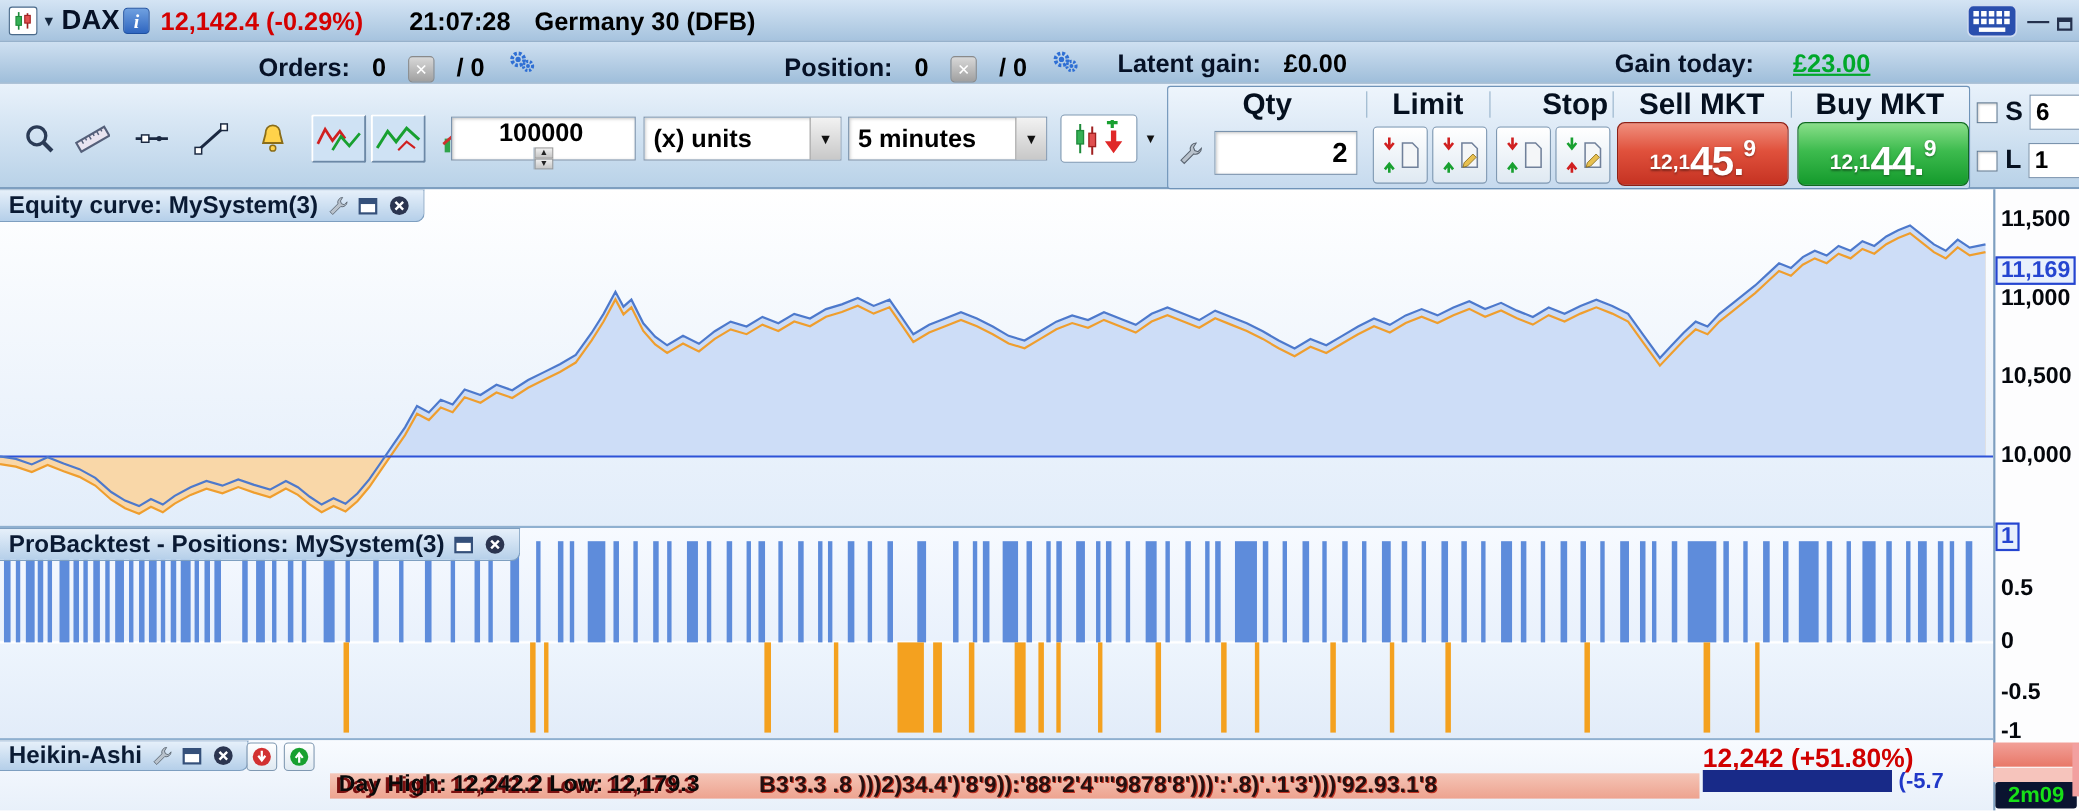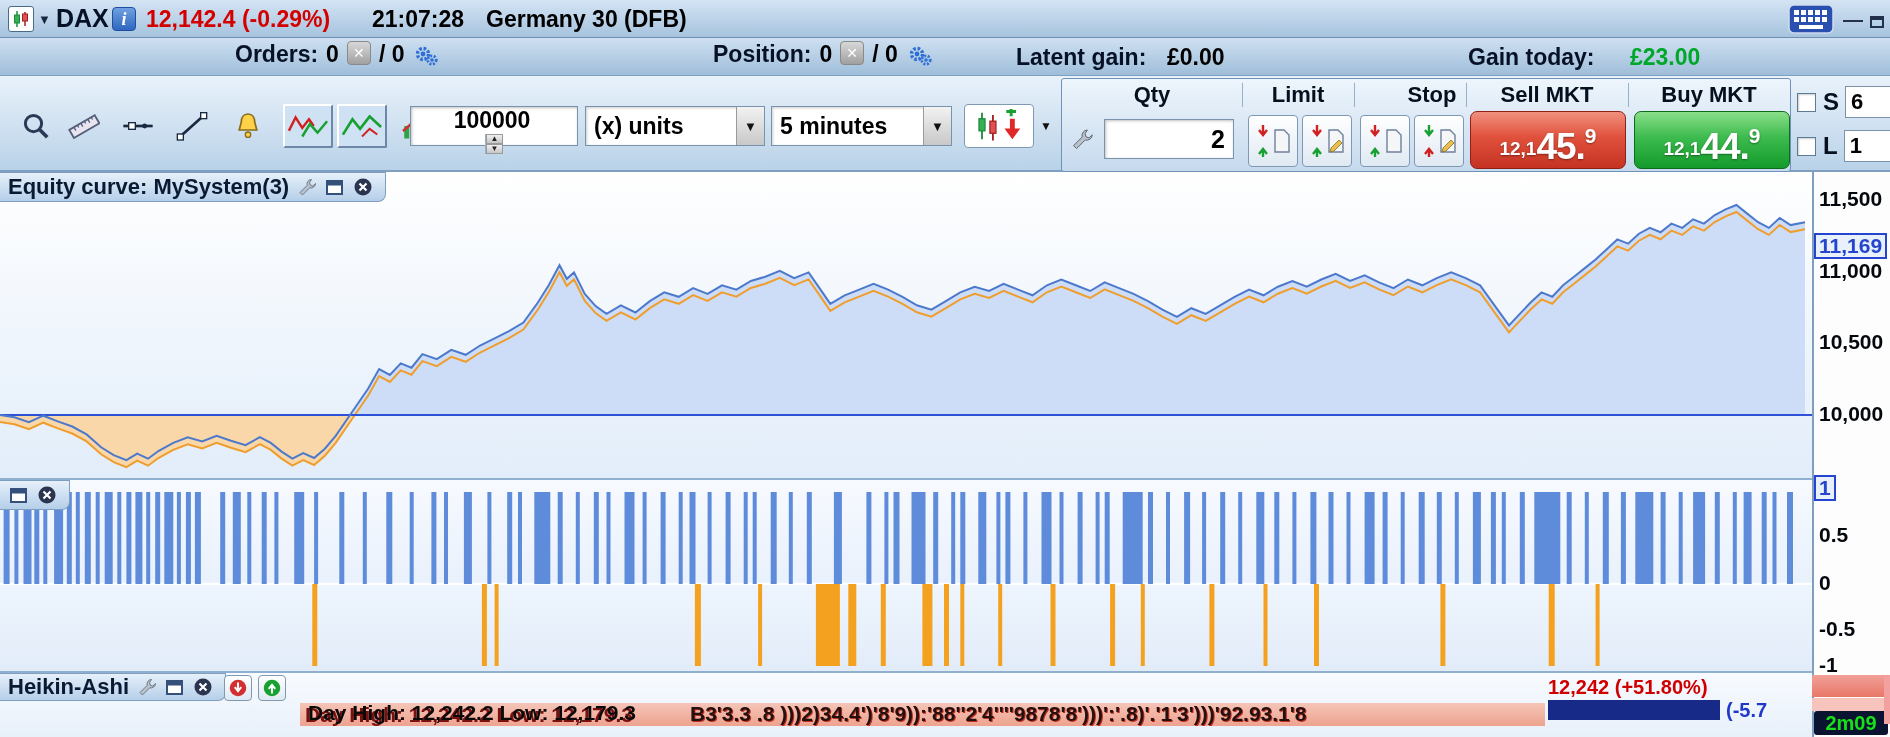--- a/index.html
+++ b/index.html
@@ -10,34 +10,34 @@
 
   
   .titlebar{position:absolute;left:0;top:0;width:1890px;height:38px;
     background:linear-gradient(#d4e4f4,#a6c3de);border-bottom:1px solid #6d8fb2;z-index:40;}
   .statusbar{position:absolute;left:0;top:38px;width:1890px;height:38px;
     background:linear-gradient(#cfe0f1,#9fbeda);border-bottom:1px solid #7e9fc0;z-index:40;}
   .toolbar{position:absolute;left:0;top:76px;width:1890px;height:96px;
     background:linear-gradient(#e9f2fb,#b9d2e8);border-bottom:2px solid #7e9fc0;z-index:10;}
 
   .tb-item{position:absolute;font-size:23px;color:#061126;white-space:nowrap;}
-  .red{color:#d40000;} .green{color:#00a82a;} .blk{color:#000;}
+  .red{color:#d40000;} .green{color:#00a82a;text-decoration:underline;} .blk{color:#000;}
 
   .inst-icon{position:absolute;left:8px;top:6px;width:26px;height:26px;background:#fff;
     border:1px solid #4a6a8a;border-radius:3px;display:flex;align-items:center;justify-content:center;}
   .caret{font-size:13px;color:#16283f;}
   .info-btn{position:absolute;left:112px;top:7px;width:24px;height:24px;border-radius:4px;
     background:linear-gradient(#6fa0e0,#2f66c0);border:1px solid #1d4fa0;color:#fff;
     font-family:"Liberation Serif",serif;font-style:italic;font-size:18px;text-align:center;line-height:22px;}
   .kbd-btn{position:absolute;left:1786px;top:2px;width:50px;height:34px;}
   .winbtn{position:absolute;top:4px;width:22px;height:30px;color:#24314d;font-size:20px;
     text-align:center;line-height:30px;}
   .max-glyph{position:absolute;top:12px;left:4px;width:14px;height:12px;border:2px solid #24314d;border-top-width:4px;background:transparent;}
 
-  .sb-group{position:absolute;top:3px;display:flex;align-items:flex-start;gap:8px;font-size:23px;color:#061126;}
+  .sb-group{position:absolute;top:3px;display:flex;align-items:flex-end;gap:20px;font-size:23px;color:#061126;}
   .xbox{width:24px;height:24px;border-radius:4px;border:1px solid #8a8a8a;color:#fff;font-size:14px;
     background:linear-gradient(#d8d8d8,#a0a0a0);text-align:center;line-height:22px;}
 
   
   .toolbtn{position:absolute;top:28px;width:44px;height:44px;display:flex;align-items:center;justify-content:center;}
   .toolbtn.boxed{border:2px solid;border-color:#ffffff #6c88a6 #6c88a6 #ffffff;background:#cfe2f4;border-radius:2px;} 
   .numfield{position:absolute;top:30px;height:40px;background:#fff;border:1px solid #7a93ad;
     box-shadow:inset 1px 1px 3px rgba(0,0,0,.25);display:flex;align-items:center;}
   .numfield .val{flex:1;text-align:right;font-size:23px;padding-right:4px;color:#000;}
   .spinner{width:18px;height:100%;display:flex;flex-direction:column;border-left:1px solid #9ab0c4;}
@@ -45,21 +45,21 @@
     font-size:8px;line-height:8px;text-align:center;color:#222;display:flex;align-items:center;justify-content:center;}
   .dropdown{position:absolute;top:30px;height:40px;background:#fff;border:1px solid #7a93ad;
     box-shadow:inset 1px 1px 3px rgba(0,0,0,.2);display:flex;align-items:center;}
   .dropdown .val{flex:1;font-size:23px;padding-left:8px;color:#000;white-space:nowrap;}
   .drop-arrow{width:28px;height:100%;background:linear-gradient(#f2f2f2,#c8c8c8);
     border-left:1px solid #9a9a9a;display:flex;align-items:center;justify-content:center;font-size:13px;color:#111;}
 
   
   .order-panel{position:absolute;left:1061px;top:78px;width:730px;height:94px;z-index:15;
     background:linear-gradient(#eef5fc,#c6daee);border:1px solid #6f93b8;border-radius:3px;}
-  .op-head{position:absolute;top:2px;height:28px;font-size:22px;color:#05101f;text-align:center;line-height:28px;}
+  .op-head{position:absolute;top:2px;height:28px;font-size:27px;color:#05101f;text-align:center;line-height:28px;}
   .op-sep{position:absolute;top:4px;height:24px;width:1px;background:#96b2ca;}
   .tinybtn{position:absolute;width:50px;height:52px;background:linear-gradient(#ffffff,#dfe9f2);
     border:1px solid #8099b2;border-radius:4px;display:flex;align-items:center;justify-content:center;}
   .wrench-btn{position:absolute;left:4px;top:44px;width:32px;height:32px;display:flex;align-items:center;justify-content:center;}
   .qty-field{position:absolute;left:42px;top:40px;width:130px;height:40px;background:#fff;
     border:1px solid #7a93ad;box-shadow:inset 1px 1px 3px rgba(0,0,0,.25);
     font-size:25px;color:#000;text-align:right;line-height:38px;padding-right:8px;}
   .mkt-btn{position:absolute;top:32px;width:156px;height:58px;border-radius:7px;color:#fff;
     display:flex;align-items:flex-end;justify-content:center;text-shadow:0 1px 2px rgba(0,0,0,.4);}
   .mkt-sell{background:linear-gradient(#f0907e,#e0513c 45%,#c53222);border:1px solid #8f2015;}
@@ -509,20 +509,21 @@
         <rect x="1110.1" y="104" width="5" height="82" fill="#f4a11f"></rect>
         <rect x="1140.8" y="104" width="4" height="82" fill="#f4a11f"></rect>
         <rect x="1209.4" y="104" width="5" height="82" fill="#f4a11f"></rect>
         <rect x="1263.5" y="104" width="4" height="82" fill="#f4a11f"></rect>
         <rect x="1314.0" y="104" width="5" height="82" fill="#f4a11f"></rect>
         <rect x="1440.4" y="104" width="5" height="82" fill="#f4a11f"></rect>
         <rect x="1548.7" y="104" width="6" height="82" fill="#f4a11f"></rect>
         <rect x="1595.6" y="104" width="4" height="82" fill="#f4a11f"></rect>
       </svg>
     <div class="tab">
+      <span class="t-title">ProBacktest - Positions: MySystem(3)</span>
       <span class="tab-icon">
         <svg width="19" height="19" viewBox="0 0 19 19">
             <rect x="2" y="3" width="15" height="13" fill="#fff" stroke="#35507a" stroke-width="2"></rect>
             <rect x="2" y="3" width="15" height="4.5" fill="#35507a"></rect>
           </svg>
       </span>
       <span class="tab-icon">
         <svg width="20" height="20" viewBox="0 0 20 20">
             <circle cx="10" cy="10" r="8.5" fill="#2b3550"></circle>
             <path d="M6.5 6.5l7 7M13.5 6.5l-7 7" stroke="#fff" stroke-width="2.2"></path>
@@ -561,21 +562,21 @@
     <div class="hk-btn" style="left:258px;">
       <svg width="22" height="22" viewBox="0 0 24 24">
         <circle cx="12" cy="12" r="9" fill="#18a030"></circle>
           <path d="M12 18v-8M8.5 13l3.5-4.5 3.5 4.5" stroke="#fff" stroke-width="2.2" fill="none"></path>
       </svg>
     </div>
     <div class="hk-band"></div>
     <span class="hk-text" style="left:305px;top:30px;color:#7a1010;">Day High: 12,242.2 Low: 12,179.3</span>
     <span class="hk-text" style="left:308px;top:28px;color:#0a0a0a;">Day High: 12,242.2 Low: 12,179.3</span>
     <span class="hk-text" style="left:690px;top:29px;color:#251010;text-shadow:1px 1px 0 #c03020;">B3'3.3 .8 )))2)34.4')'8'9)):'88''2'4''''9878'8')))':'.8)'.'1'3')))'92.93.1'8</span>
-    <span class="hk-text" style="left:1548px;top:3px;font-size:20px;color:#d00000;">12,242 (+51.80%)</span>
+    <span class="hk-text" style="left:1548px;top:3px;font-size:24px;color:#d00000;">12,242 (+51.80%)</span>
     <div style="position:absolute;left:1548px;top:27px;width:172px;height:20px;background:#182a88;z-index:3;"></div>
     <span class="hk-text" style="left:1726px;top:26px;font-size:20px;color:#2038c8;">(-5.7</span>
   </div>
 
   <div class="axis-col"></div>
   <div class="axis-red1"></div>
   <div class="axis-red2"></div>
   <div class="scroll-sliver"></div>
   <div class="timer-box">2m09</div>
 

